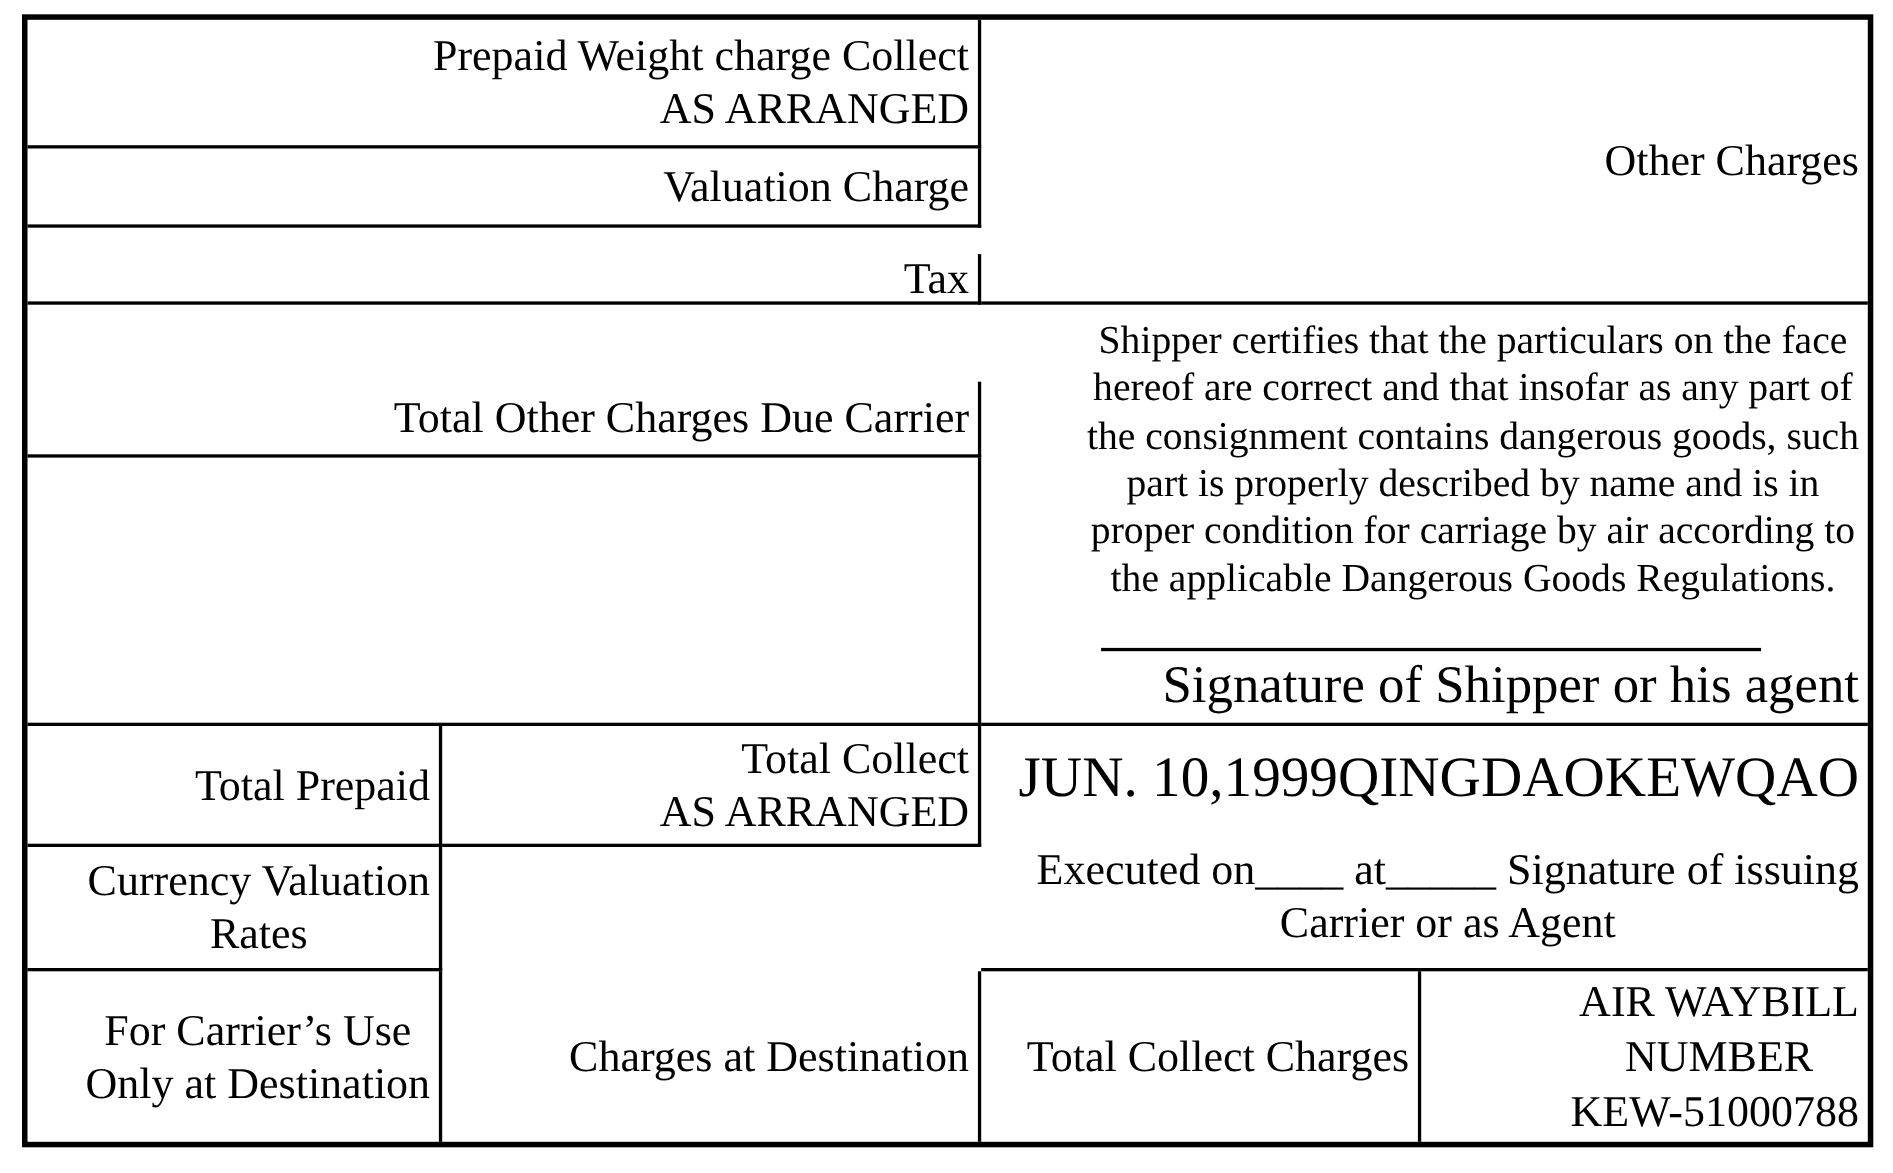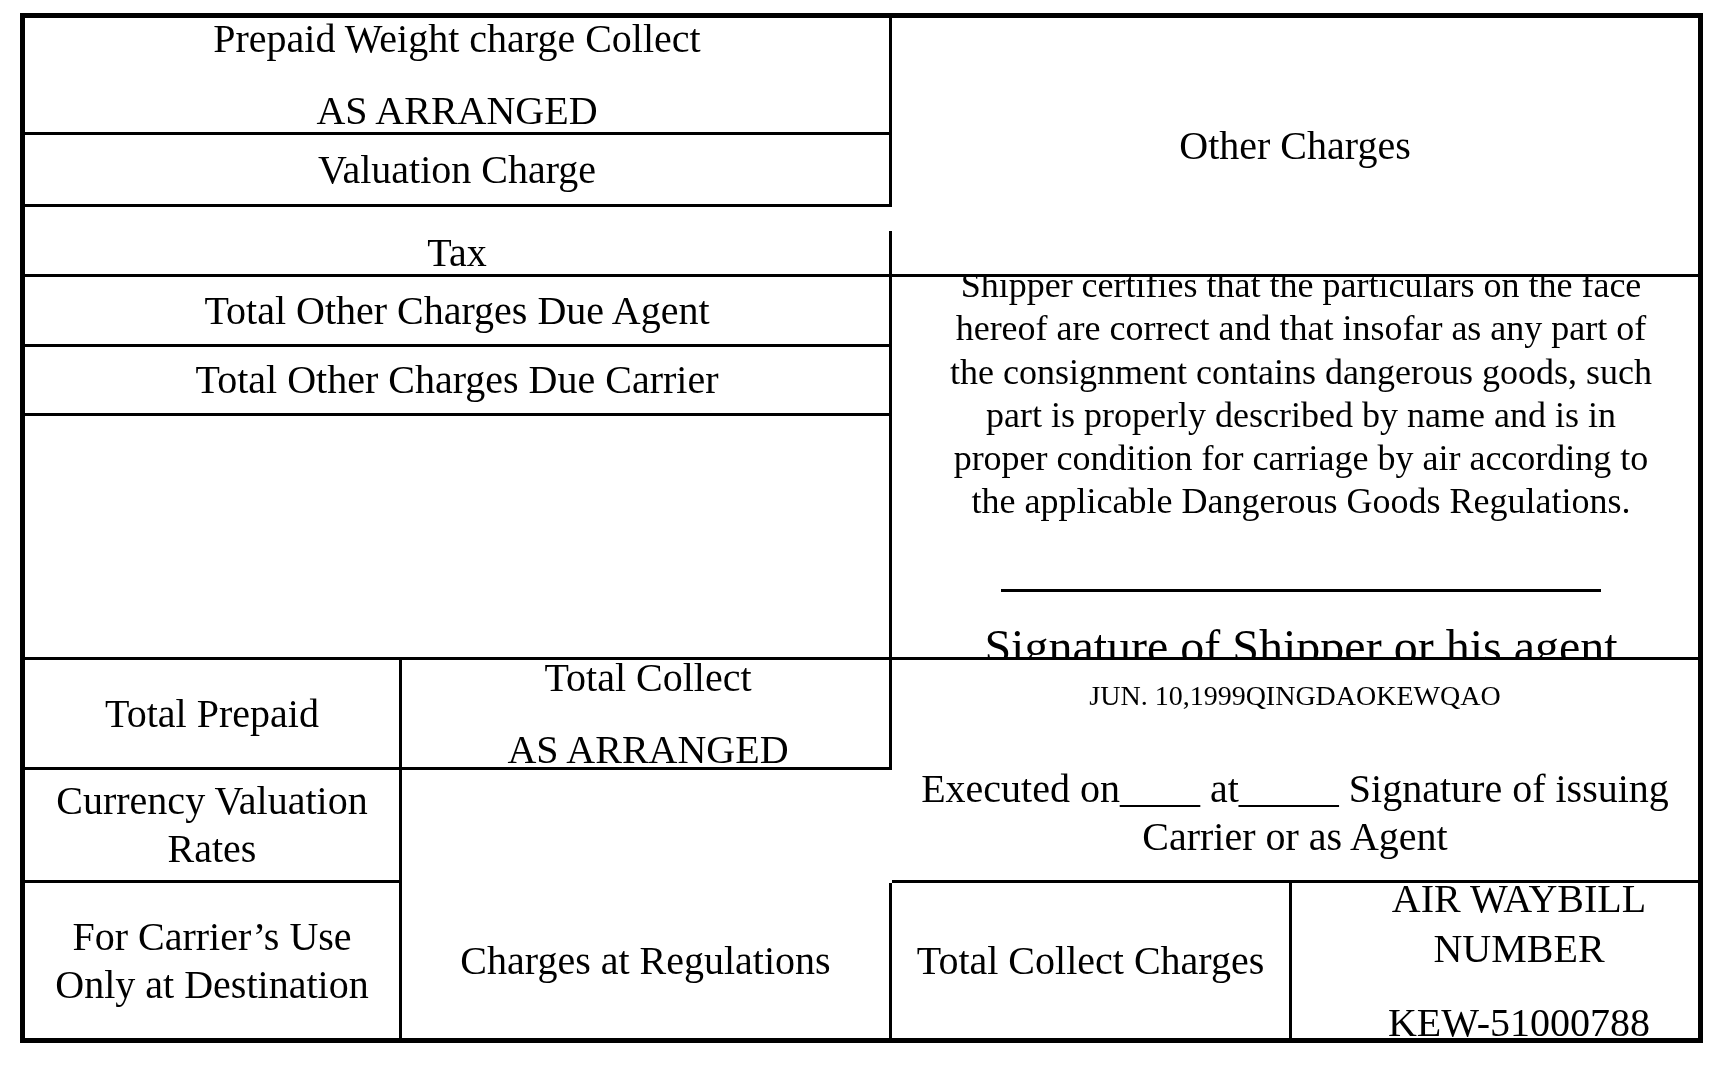--- a/index.html
+++ b/index.html
@@ -25,30 +25,29 @@
     border: 5px solid #000000;
     display: grid;
     grid-template-columns: 377px 490px 400px 1fr;
     grid-template-rows: 117px 72px 70px 70px 69px 1fr 110px 113px 155px;
     background: #ffffff;
   }
   .cell {
     box-sizing: border-box;
     display: flex;
     flex-direction: column;
-    align-items: center;
+    align-items: flex-end;
     justify-content: center;
     text-align: center;
     font-size: 40px;
     line-height: 1.2;
     white-space: pre-line;
     border: 0 solid #000000;
     padding: 2px 8px;
     overflow: hidden;
-    gap: 24px;
   }
   .br { border-right-width: 3px; }
   .bb { border-bottom-width: 3px; }
 
   
   .a1 { grid-column: 1 / 3; grid-row: 1; }
   .a2 { grid-column: 1 / 3; grid-row: 2; }
   .a3 { grid-column: 1 / 3; grid-row: 3; margin-top: 24px; }
   .a4 { grid-column: 1 / 3; grid-row: 4; }
   .a5 { grid-column: 1 / 3; grid-row: 5; }
@@ -74,21 +73,21 @@
     width: 600px;
     height: 0;
     border-top: 3px solid #000000;
     margin: 42px auto 2px auto;
   }
   .sig-caption {
     font-size: 48px;
     line-height: 1.2;
   }
   .stamp-line {
-    font-size: 28px;
+    font-size: 52px;
     line-height: 1.2;
     margin-bottom: 28px;
   }
   .executed-line {
     font-size: 40px;
     line-height: 1.2;
   }
   .awb-label, .awb-number {
     font-size: 40px;
     line-height: 1.25;
@@ -106,23 +105,20 @@
     </div>
 
     <div class="cell a2 br bb">
       <div>Valuation Charge</div>
     </div>
 
     <div class="cell a3 br bb">
       <div>Tax</div>
     </div>
 
-    <div class="cell a4 br bb">
-      <div>Total Other Charges Due Agent</div>
-    </div>
 
     <div class="cell a5 br bb">
       <div>Total Other Charges Due Carrier</div>
     </div>
 
     <div class="cell a6 br bb"></div>
 
     <div class="cell b1 bb">
       <div>Other Charges</div>
     </div>
@@ -158,21 +154,21 @@
 Rates</div>
     </div>
 
 
     <div class="cell e1 br">
       <div>For Carrier’s Use
 Only at Destination</div>
     </div>
 
     <div class="cell e2 br">
-      <div>Charges at Regulations</div>
+      <div>Charges at Destination</div>
     </div>
 
     <div class="cell g1 br">
       <div>Total Collect Charges</div>
     </div>
 
     <div class="cell g2">
       <div class="awb-label">AIR WAYBILL
 NUMBER</div>
       <div class="awb-number">KEW-51000788</div>

